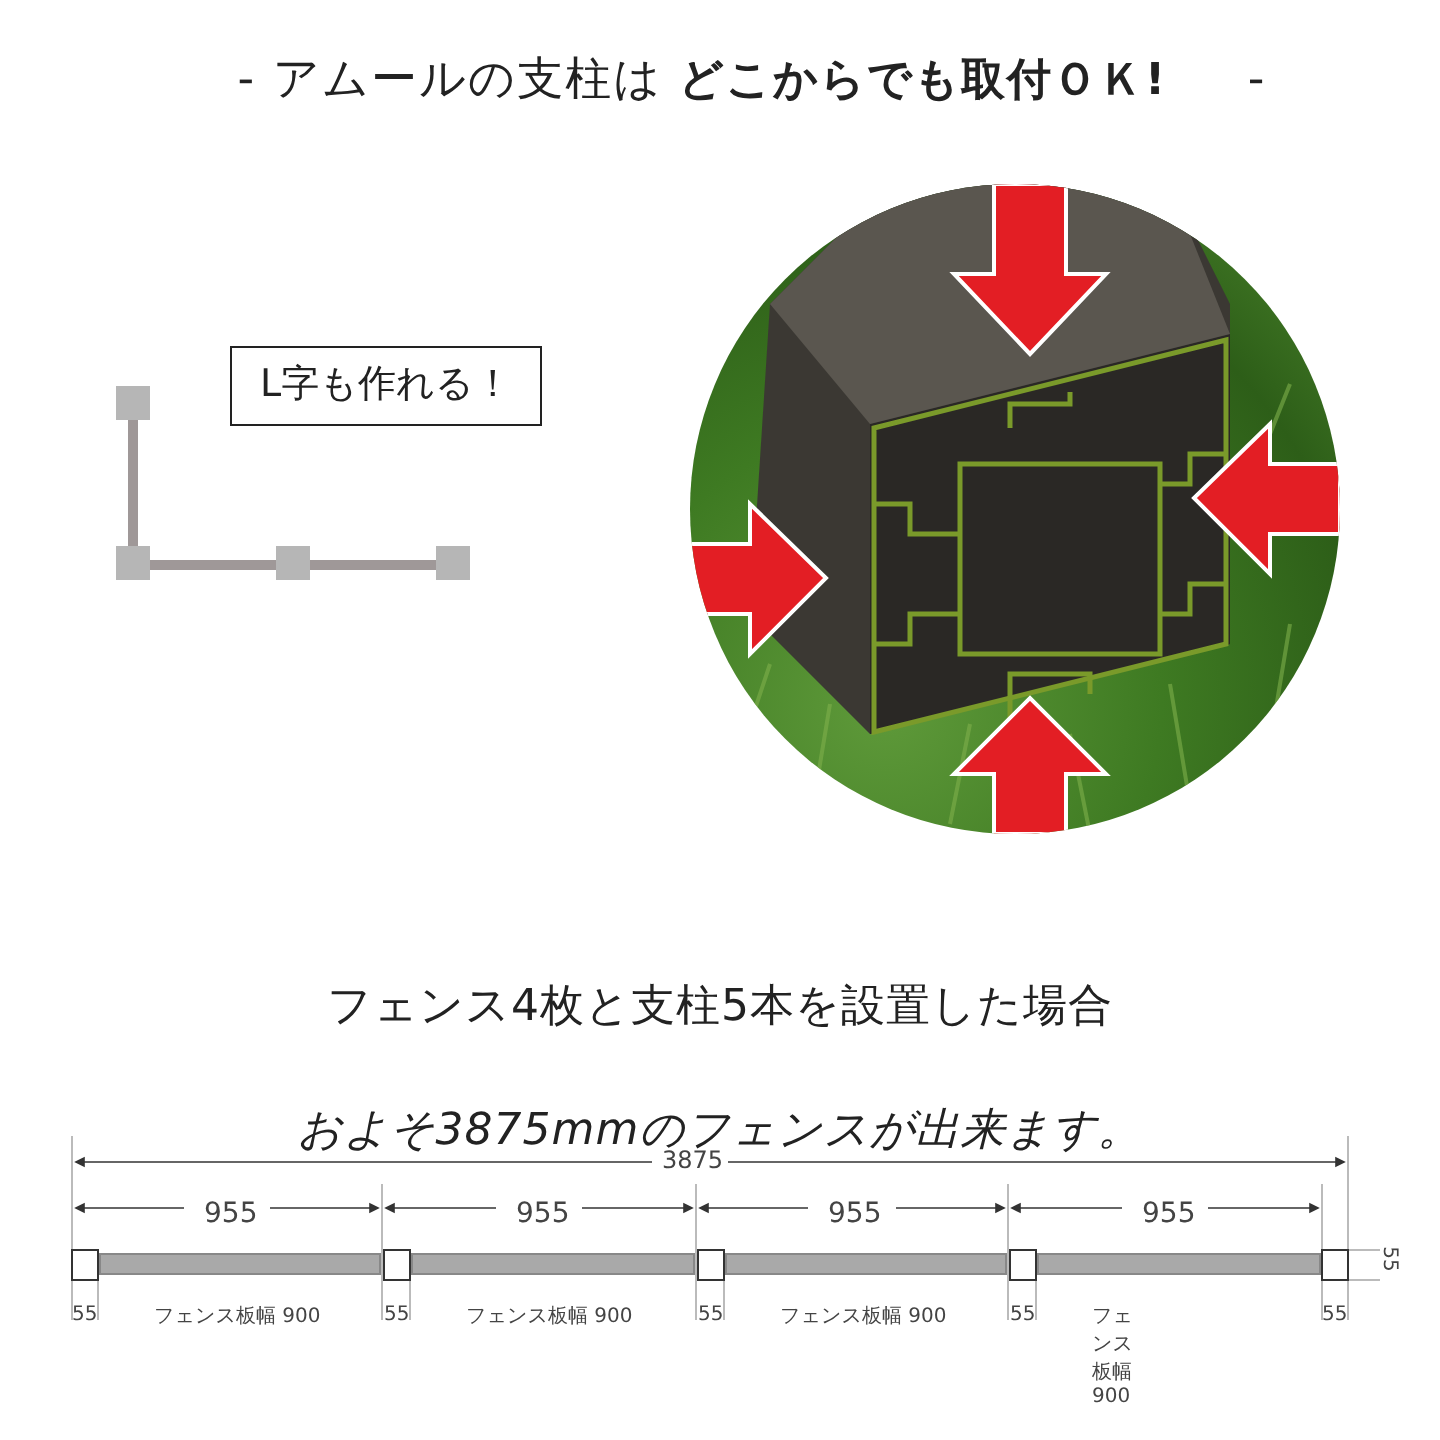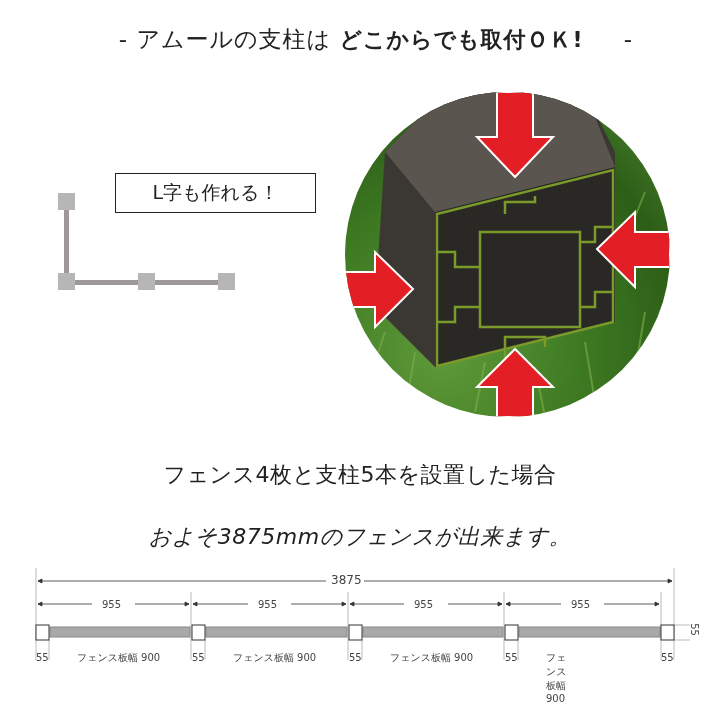--- a/index.html
+++ b/index.html
@@ -2,28 +2,28 @@
 <html><head>
 <meta charset="utf-8">
 <style>
   html, body { margin:0; padding:0; }
   body { width:720px; height:720px; background:#ffffff; position:relative; overflow:hidden;
          font-family:"DejaVu Sans", "Liberation Sans", sans-serif; color:#222; }
   .abs { position:absolute; }
   .headline { left:0; top:24px; width:720px; text-align:center; font-size:23px; letter-spacing:1px; color:#222; white-space:nowrap; }
   .headline .light { font-weight:normal;margin-left:32px; }
   .headline .bold { font-weight:bold; font-size:22px; }
-  .lbox { left:115px; top:173px; width:201px; height:40px; border:1.5px solid #222; box-sizing:border-box;
+  .lbox { left:115px; top:173px; width:156px; height:40px; border:1.5px solid #222; box-sizing:border-box;
           font-size:19px; text-align:center; line-height:37px; background:#fff; }
   .node { width:17px; height:17px; background:#b6b6b6; }
   .rail { background:#9f9898; }
   .circle { left:345px; top:92px; width:325px; height:325px; border-radius:50%; overflow:hidden;
             background: radial-gradient(circle at 30% 80%, #5f9a3a 0%, #3e7a22 40%, #2d5e18 70%, #4f8a2e 100%); }
-  .desc { left:0; width:720px; text-align:center; font-size:22px; color:#222; letter-spacing:0.5px; white-space:nowrap; }
-  .dimtxt { font-size:10px; color:#444; }
+  .desc { left:0; width:720px; text-align:center; font-size:22px; color:#222; letter-spacing:0.5px; white-space:nowrap;margin-top:28px; }
+  .dimtxt { font-size:14px; color:#444; }
   .lbl { font-size:10px; color:#444; }
 </style>
 </head>
 <body>
 
 <div class="abs headline">
   <span class="light">- アムールの支柱は </span><span class="bold">どこからでも取付ＯＫ!</span><span class="light"> -</span>
 </div>
 
 <div class="abs" style="left:0;top:0;width:300px;height:300px;">

